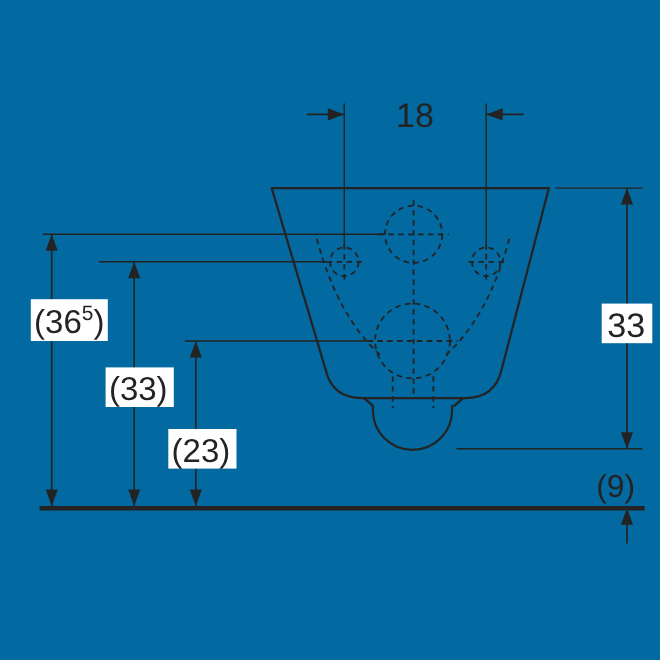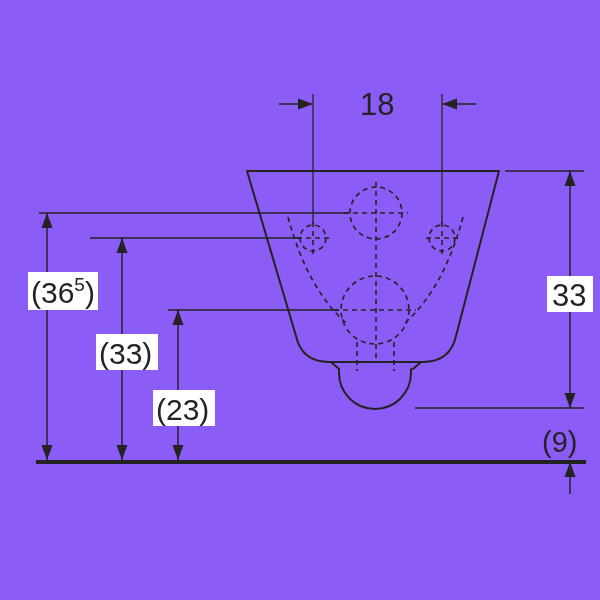--- a/index.html
+++ b/index.html
@@ -1,16 +1,16 @@
 <!DOCTYPE html>
 <html><head>
 <meta charset="utf-8">
 <style>
   html,body{margin:0;padding:0;background:#ffffff;}
-  .stage{width:600px;height:600px;position:relative;background:#8b5cf6;overflow:hidden;}
+  .stage{width:600px;height:600px;position:relative;background:#0369a1;overflow:hidden;}
   svg text{font-family:"Liberation Sans","DejaVu Sans",sans-serif;}
   .ext{stroke-width:1.3;fill:none;}
   .dim{stroke-width:1.5;fill:none;}
   .solid{stroke-width:2;fill:none;stroke-linejoin:round;stroke-linecap:round;}
   .dashed{stroke-width:1.6;fill:none;stroke-dasharray:5 4;stroke-linecap:butt;}
   .floor{stroke-width:4;fill:none;}
   .label-bg{stroke:none;}
 </style>
 </head>
 <body>

